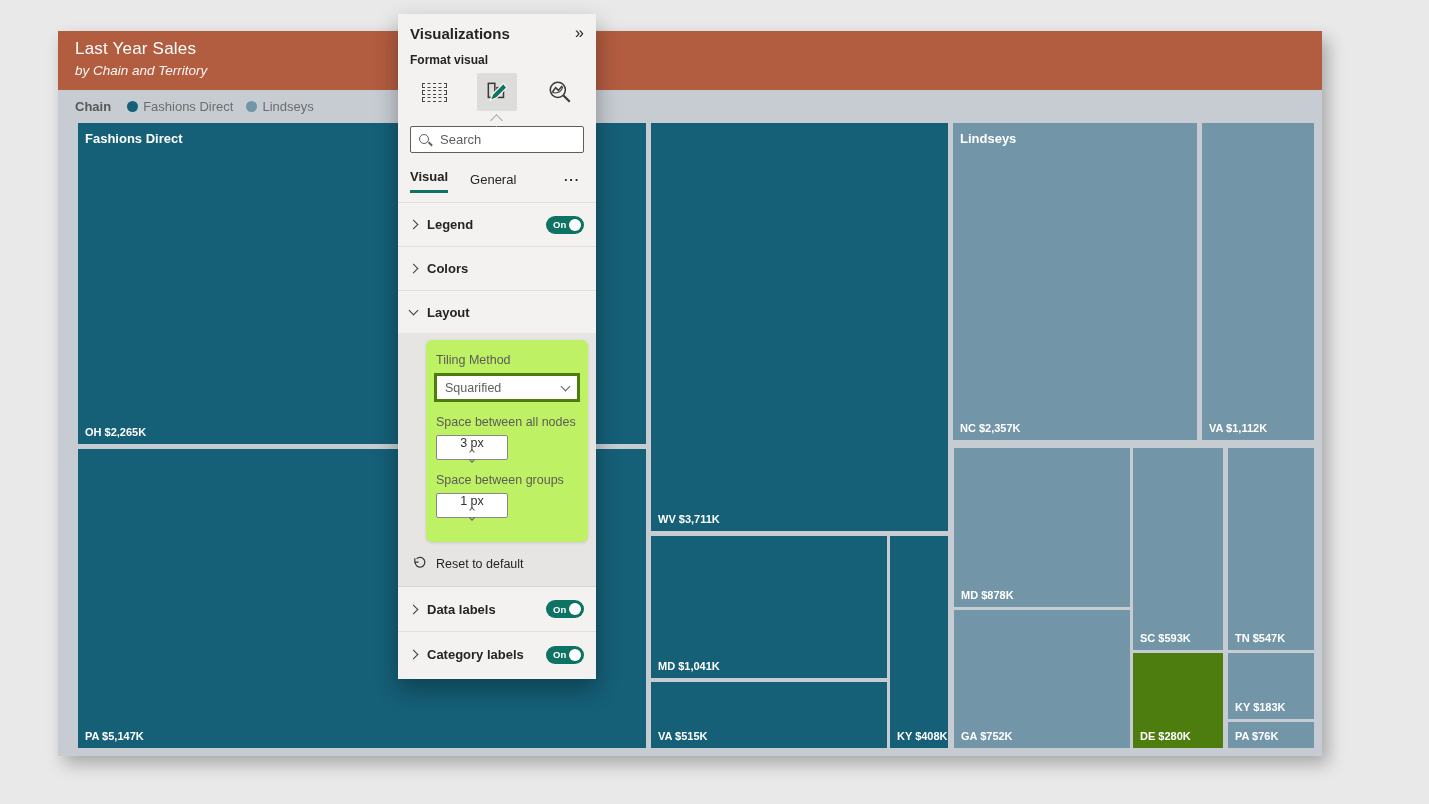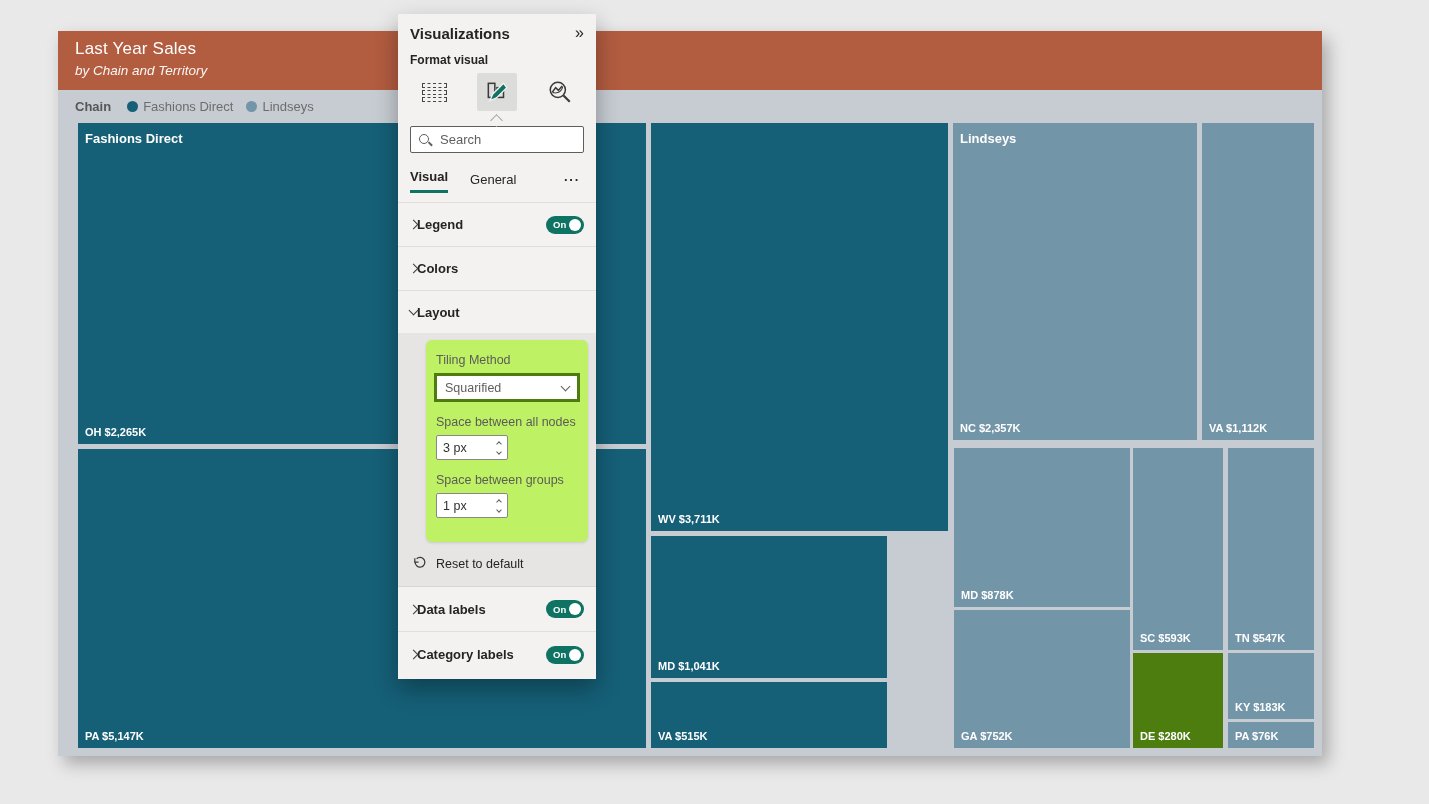--- a/index.html
+++ b/index.html
@@ -56,21 +56,21 @@
 
   .p-tabs { margin:16px 12px 0; display:flex; align-items:flex-end; font-size:13px; color:#252423; }
   .tab { margin-right:22px; padding-bottom:6px; cursor:pointer; }
   .tab.active { font-weight:700; border-bottom:3px solid #0f7364; }
   .tab.more { margin-left:auto; margin-right:4px; font-weight:700; letter-spacing:1px; }
 
   .sep { height:1px; background:#e1dfdd; margin-top:9px; }
 
   .p-row { height:44px; display:flex; align-items:center; padding:0 12px;
            border-bottom:1px solid #e1dfdd; font-size:13px; font-weight:600; color:#252423; }
-  .p-row .lbl { }
+  .p-row .lbl { margin-left:10px; }
 
   .chev { display:inline-block; width:7px; height:7px;
           border-right:1.6px solid #3b3a39; border-bottom:1.6px solid #3b3a39; flex:none; }
   .chev.r  { transform:rotate(-45deg); }
   .chev.dn { transform:rotate(45deg); margin-top:-3px; }
   .chev.tiny { width:4px; height:4px; border-width:1.2px; border-color:#605e5c; }
   .chev.tiny.up { transform:rotate(-135deg); margin-bottom:1px; }
   .chev.tiny.dn { transform:rotate(45deg); margin-top:0; }
 
   .toggle { margin-left:auto; width:38px; height:18px; border-radius:9px; background:#0f7364;
@@ -80,21 +80,21 @@
   .knob { width:12px; height:12px; border-radius:50%; background:#fff; }
 
   .p-gray { background:#e6e5e3; border-bottom:1px solid #d8d6d4; padding:7px 8px 0; }
   .card { background:#bef264; border-radius:6px; padding:13px 10px 11px; box-shadow:0 1px 3px rgba(0,0,0,.12);margin-left:20px; }
   .f-label { font-size:12.5px; color:#5d5b59; margin-bottom:6px; }
   .redbox { border:3px solid #4d7c0f; margin:0 -2px 13px; }
   .dropdown { height:23px; background:#fff; display:flex; align-items:center;
               justify-content:space-between; padding:0 8px; font-size:12.5px; color:#605e5c; cursor:pointer; }
   .spin { width:72px; height:25px; border:1px solid #8a8886; border-radius:2px; background:#fff;
           display:flex; align-items:center; justify-content:space-between; padding:0 6px;
-          font-size:12.5px; color:#323130; margin-bottom:13px; }
+          font-size:12.5px; color:#323130; margin-bottom:13px;flex-direction:column; }
   .spin-btns { display:flex; flex-direction:column; align-items:center; gap:3px; }
 
   .reset { display:flex; align-items:center; gap:9px; padding:14px 6px 15px;
            font-size:12.5px; color:#252423; cursor:pointer; }
 </style>
 </head>
 <body>
 
 <div class="page">
 
@@ -126,20 +126,23 @@
         <div class="val">PA $5,147K</div>
       </div>
       <div class="tile" style="left: 573px; top: 0px; width: 297px; height: 408px; background: rgb(21, 95, 119);">
         <div class="val">WV $3,711K</div>
       </div>
       <div class="tile" style="left: 573px; top: 413px; width: 236px; height: 142px; background: rgb(21, 95, 119);">
         <div class="val">MD $1,041K</div>
       </div>
       <div class="tile" style="left: 573px; top: 559px; width: 236px; height: 66px; background: rgb(21, 95, 119);">
         <div class="val">VA $515K</div>
+      </div>
+      <div class="tile" style="left: 812px; top: 413px; width: 58px; height: 212px; background: rgb(21, 95, 119);">
+        <div class="val">KY $408K</div>
       </div>
       <div class="tile" style="left: 875px; top: 0px; width: 244px; height: 317px; background: rgb(114, 149, 168);">
         <div class="cat">Lindseys</div>
         <div class="val">NC $2,357K</div>
       </div>
       <div class="tile" style="left: 1124px; top: 0px; width: 112px; height: 317px; background: rgb(114, 149, 168);">
         <div class="val">VA $1,112K</div>
       </div>
       <div class="tile" style="left: 876px; top: 325px; width: 176px; height: 159px; background: rgb(114, 149, 168);">
         <div class="val">MD $878K</div>

